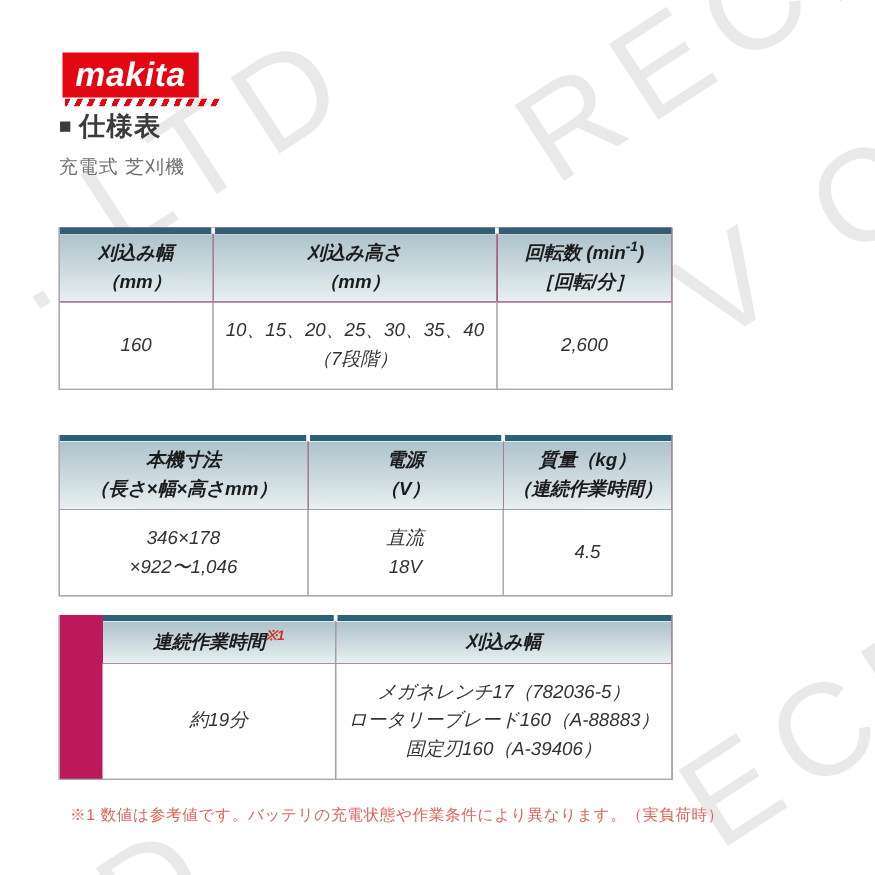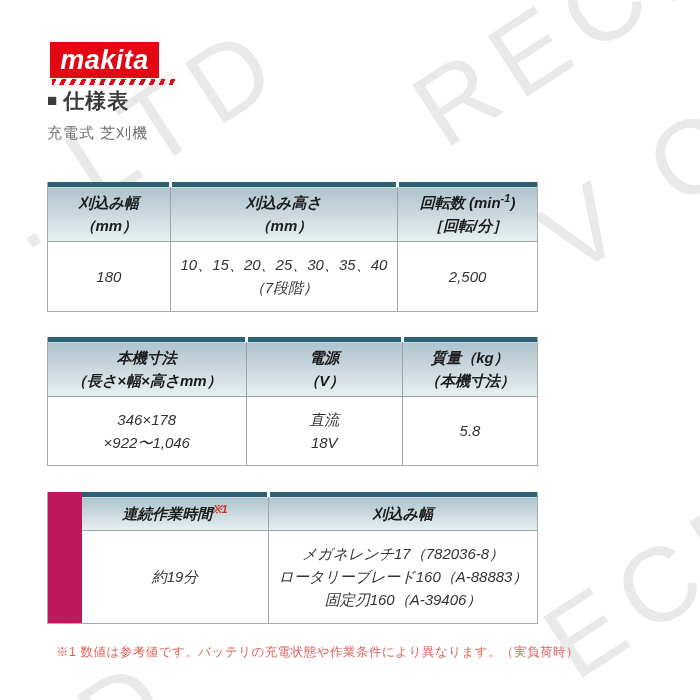--- a/index.html
+++ b/index.html
@@ -40,21 +40,21 @@
   .title-marker { font-size:17px; margin-right:5px; color:#3b3b3b; }
   .subtitle {
     position:absolute; left:47px; top:124px; z-index:2;
     font-size:15px; color:#6e6e6e; letter-spacing:1px;
   }
   
   .tbl {
     position:absolute; left:47px; width:491px; z-index:2;
     border:1px solid #a6adb0; border-top:none; background:#be185d;font-style:italic;
   }
-  .t1 { top:182px; } .t2 { top:337px; } .t3 { top:492px;padding-left:34px; }
+  .t1 { top:182px; } .t2 { top:348px; } .t3 { top:492px;padding-left:34px; }
   table { width:100%; border-collapse:collapse; table-layout:fixed; }
   th {
     position:relative;
     border-top:5px solid #2c6273;
     background:linear-gradient(180deg, #aec3cc 0%, #c2d2d9 35%, #e8f0f1 100%);
     font-size:15px; font-weight:bold; color:#1c1c1c;
     text-align:center; vertical-align:middle; padding:4px 2px;
   }
   .t1 th, .t2 th { height:52px; }
   .t3 th { height:36px; }
@@ -126,28 +126,28 @@
             <div class="hl">
               <span>回転数 (min</span><sup class="hsup">-1</sup><span>)</span>
             </div>
             <div class="hl">［回転/分］</div>
           </th>
         </tr>
       </thead>
       <tbody>
         <tr>
           <td>
-            <div class="dl">180</div>
+            <div class="dl">160</div>
           </td>
           <td>
             <div class="dl">10、15、20、25、30、35、40</div>
             <div class="dl">（7段階）</div>
           </td>
           <td>
-            <div class="dl">2,500</div>
+            <div class="dl">2,600</div>
           </td>
         </tr>
       </tbody>
     </table>
   </div>
 
   <div class="tbl t2">
     <table>
       <colgroup>
           <col style="width:40.5%">
@@ -159,36 +159,36 @@
           <th>
             <div class="hl">本機寸法</div>
             <div class="hl">（長さ×幅×高さmm）</div>
           </th>
           <th>
             <div class="hl">電源</div>
             <div class="hl">（V）</div>
           </th>
           <th>
             <div class="hl">質量（kg）</div>
-            <div class="hl">（本機寸法）</div>
+            <div class="hl">（連続作業時間）</div>
           </th>
         </tr>
       </thead>
       <tbody>
         <tr>
           <td>
             <div class="dl">346×178</div>
             <div class="dl">×922〜1,046</div>
           </td>
           <td>
             <div class="dl">直流</div>
             <div class="dl">18V</div>
           </td>
           <td>
-            <div class="dl">5.8</div>
+            <div class="dl">4.5</div>
           </td>
         </tr>
       </tbody>
     </table>
   </div>
 
   <div class="tbl t3">
     <table>
       <colgroup>
           <col style="width:41%">
@@ -205,21 +205,21 @@
             <div class="hl">刈込み幅</div>
           </th>
         </tr>
       </thead>
       <tbody>
         <tr>
           <td>
             <div class="dl">約19分</div>
           </td>
           <td>
-            <div class="dl">メガネレンチ17（782036-8）</div>
+            <div class="dl">メガネレンチ17（782036-5）</div>
             <div class="dl">ロータリーブレード160（A-88883）</div>
             <div class="dl">固定刃160（A-39406）</div>
           </td>
         </tr>
       </tbody>
     </table>
   </div>
 
   <div class="footnote">※1 数値は参考値です。バッテリの充電状態や作業条件により異なります。（実負荷時）</div>
 

